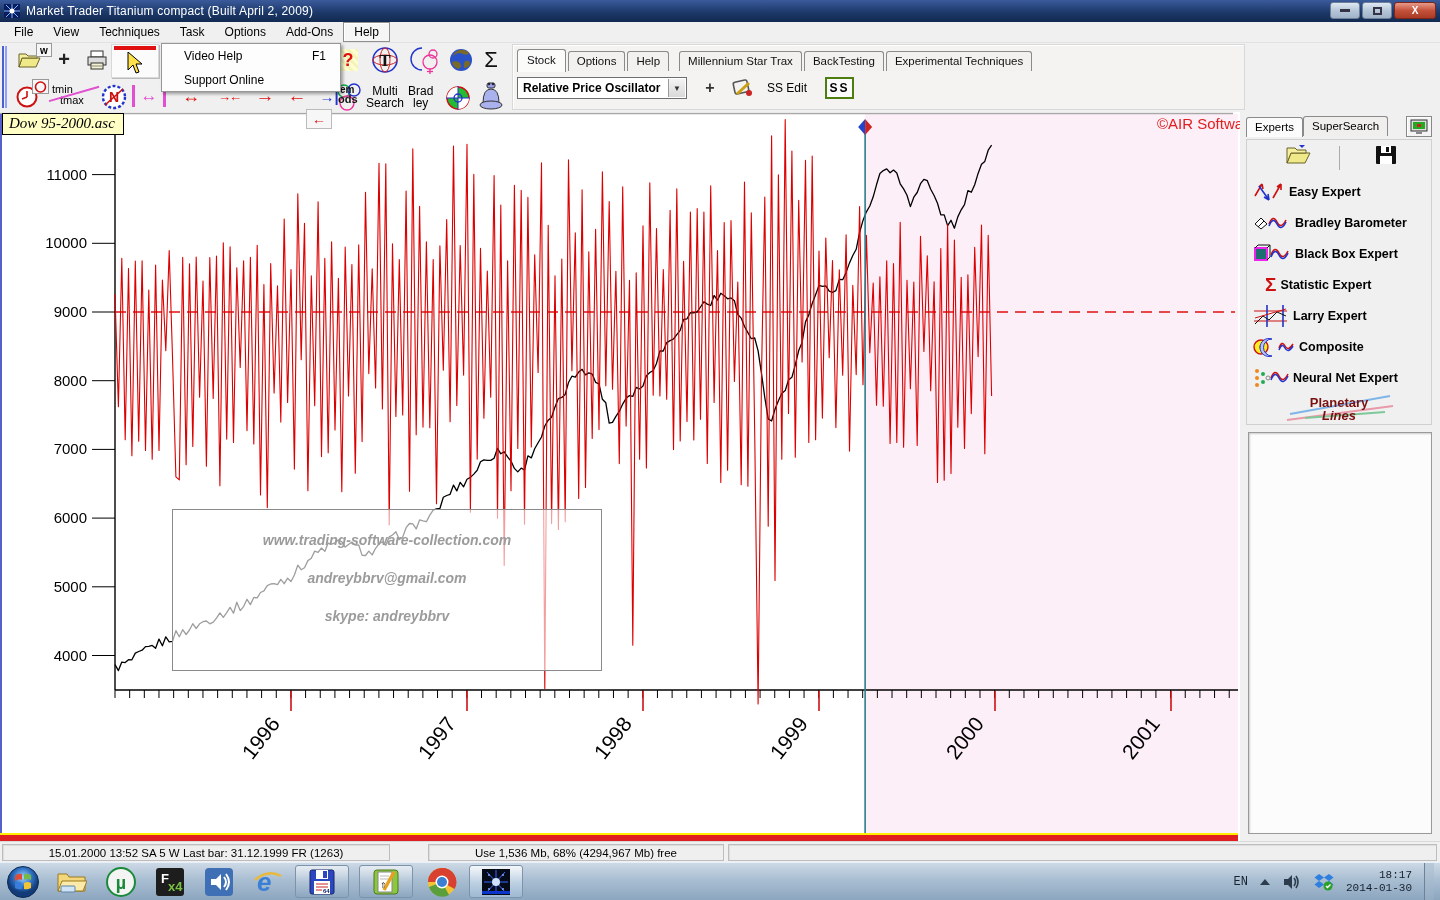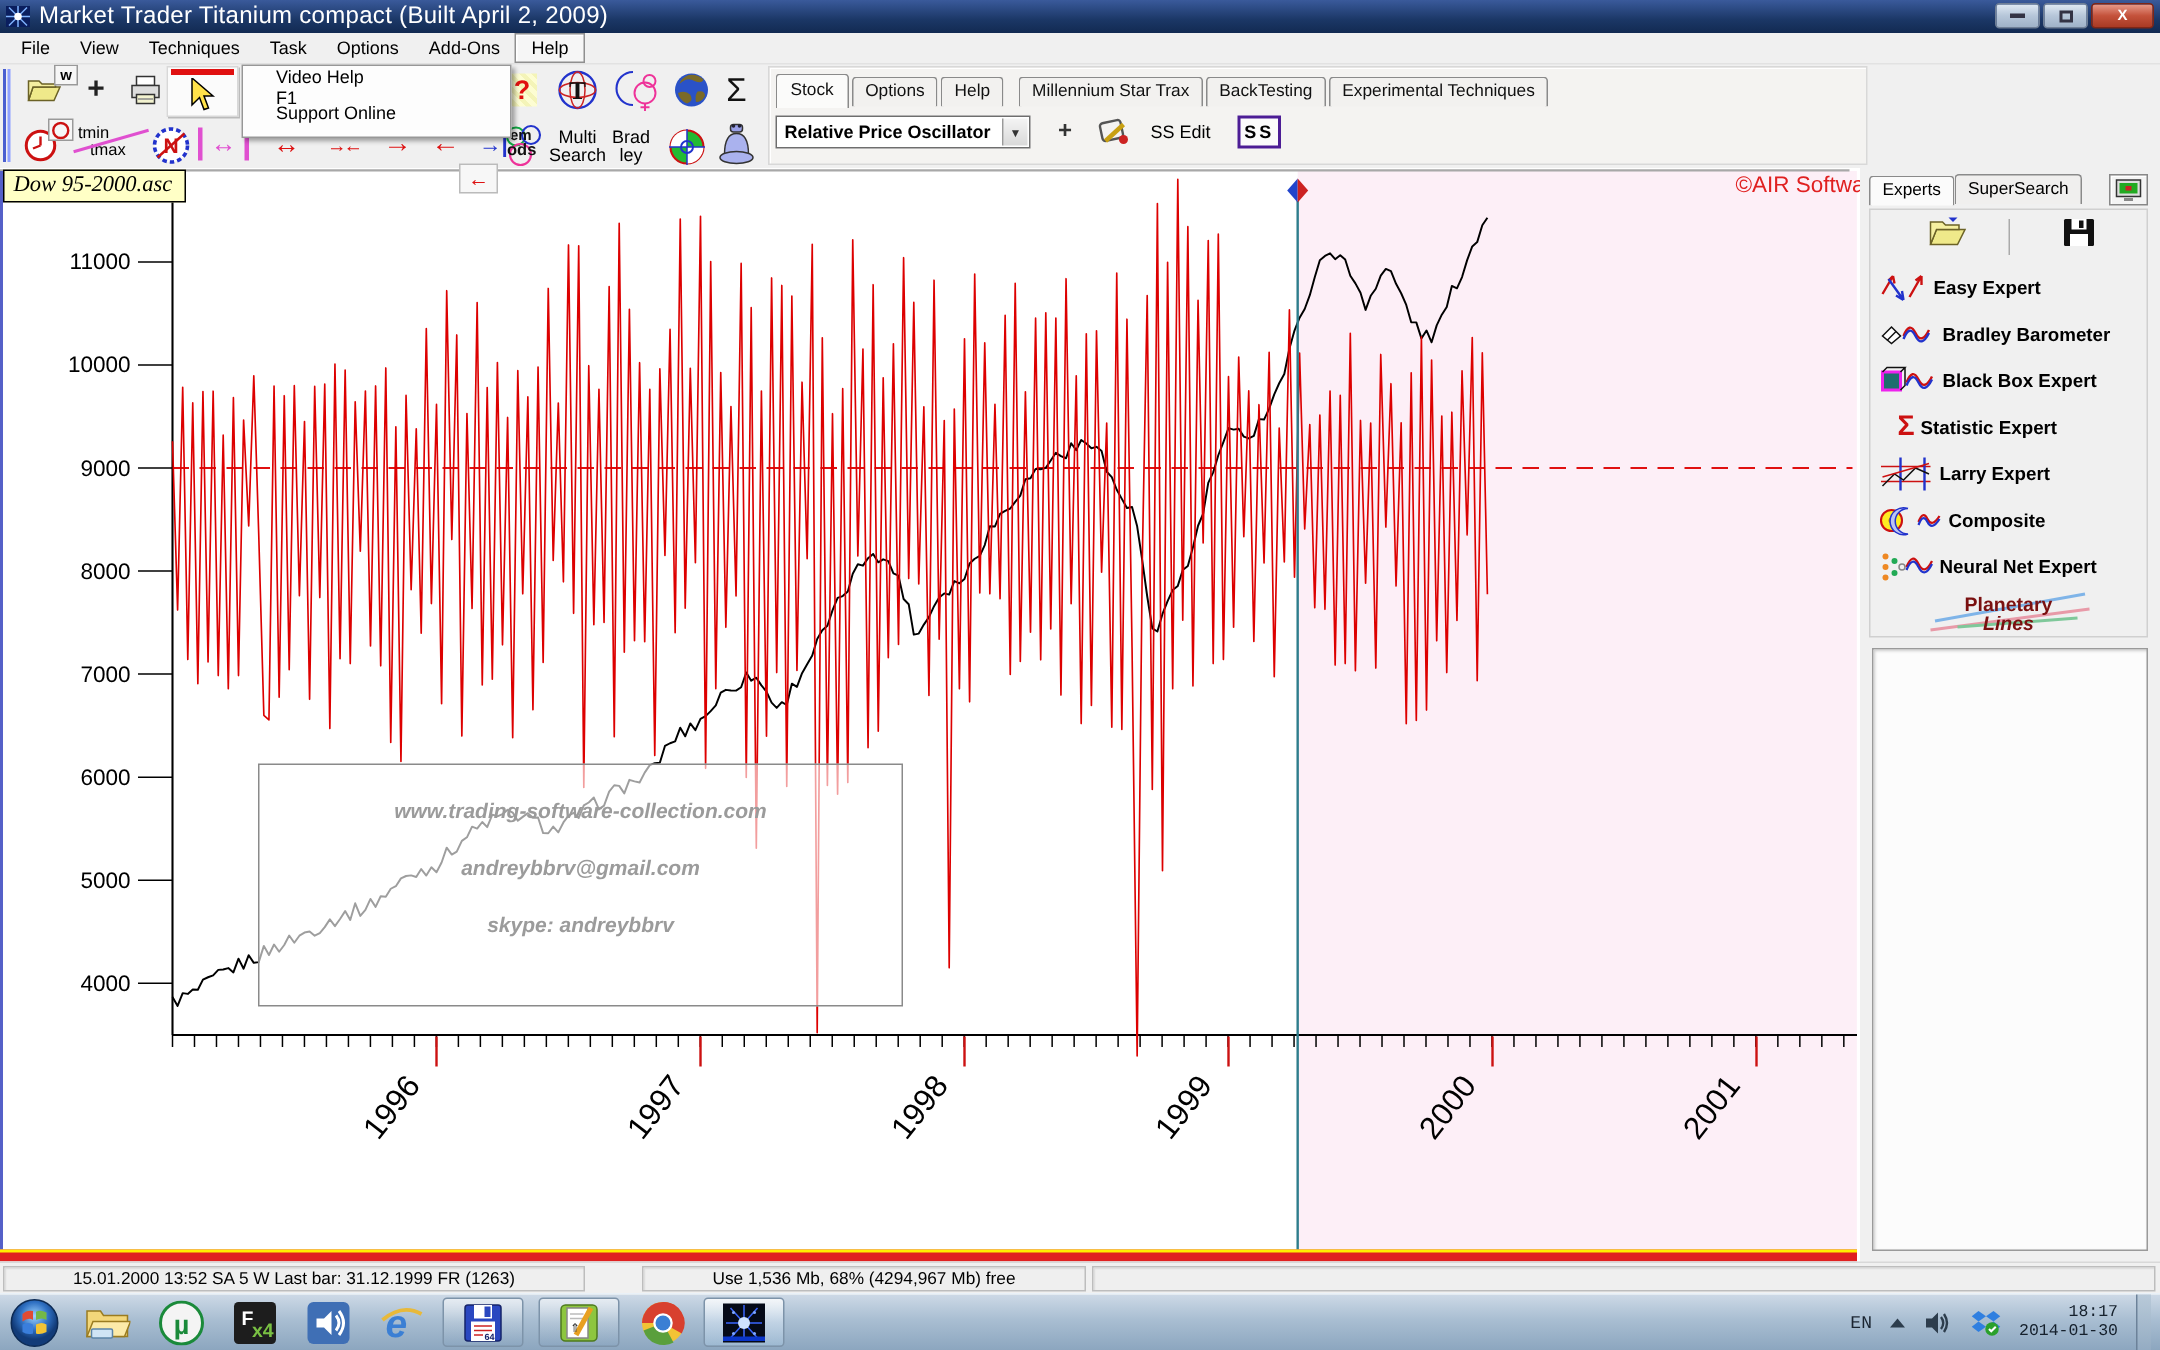--- a/index.html
+++ b/index.html
@@ -3,39 +3,39 @@
 <meta charset="utf-8">
 <style>
   * { margin:0; padding:0; box-sizing:border-box; }
   html,body { width:1440px; height:900px; overflow:hidden; }
   body { font-family:"Liberation Sans", sans-serif; background:#f0f0f0; position:relative; font-size:12px; }
 
   
   .titlebar { position:absolute; left:0; top:0; width:1440px; height:22px;
     background:linear-gradient(#3a5a9b,#1b3766 60%,#122a52); color:#fff; display:flex; align-items:center; z-index:30; }
   .titlebar .appicon { width:16px; height:14px; margin:0 6px 0 4px; }
-  .titlebar .title { font-size:16px; letter-spacing:.2px; }
+  .titlebar .title { font-size:12px; letter-spacing:.2px; }
   .winbtns { position:absolute; right:4px; top:2px; display:flex; gap:2px; }
   .winbtn { width:30px; height:17px; border:1px solid #6f7f96; border-radius:3px;
     background:linear-gradient(#dfe9f3,#b6c6d9 50%,#9fb2c8); display:flex; align-items:center; justify-content:center;
     color:#223; font-size:10px; font-weight:bold; }
   .winbtn.close { background:linear-gradient(#e89a8a,#c4523b 50%,#a93a24); border-color:#7e2617; color:#fff; width:42px; }
   .minbar { width:10px; height:3px; background:#334; }
   .restore-sq { width:9px; height:8px; border:2px solid #334; position:relative; }
 
   
   .menubar { position:absolute; left:0; top:22px; width:1440px; height:21px; background:#f0f0f0;
     display:flex; align-items:center; padding-left:4px; z-index:29; border-bottom:1px solid #e2e2e2; }
   .menu-item { padding:2px 10px; font-size:12px; color:#000; }
   .menu-item.open { border:1px solid #8f8f8f; background:#f6f6f6; box-shadow:inset 1px 1px 0 #fff; }
 
   
   .dropdown { position:absolute; left:161px; top:43px; width:180px; height:49px; background:#fdfdfd;
     border:1px solid #979797; box-shadow:2px 2px 3px rgba(0,0,0,.35); z-index:60; }
-  .dd-item { height:24px; display:flex; padding:0 14px 0 22px; font-size:12px; justify-content:space-between;flex-direction:column; }
+  .dd-item { height:24px; display:flex; align-items:center; padding:0 14px 0 22px; font-size:12px; justify-content:space-between; }
 
   
   .toolbar { position:absolute; left:0; top:43px; width:1440px; height:69px; background:#f0f0f0; z-index:20; }
   .grip { position:absolute; left:2px; top:3px; width:5px; height:62px;
     border-left:2px solid #4a5fd0; border-right:2px solid #8ea0ff; }
   .tbtn { position:absolute; display:flex; align-items:center; justify-content:center; }
   .glyph { font-weight:bold; }
   .cursor-btn { position:absolute; left:111px; top:1px; width:48px; height:34px; background:#fbfbfb;
     border:1px solid #d8d8d8; box-shadow:1px 1px 0 #bbb; }
   .cursor-btn .selbar { position:absolute; left:2px; top:1px; right:2px; height:4px; background:#e01010; }
@@ -49,21 +49,21 @@
     border:1px solid #d8d8d8; box-shadow:inset 1px 1px 0 #fff; }
   .tabstrip { position:absolute; left:4px; top:3px; height:23px; display:flex; align-items:flex-end; }
   .tab { border:1px solid #8a8a8a; border-bottom:none; border-radius:3px 3px 0 0; background:#f2f1ef;
     padding:3px 8px 4px 8px; font-size:11.5px; margin-right:2px; color:#111; }
   .tab.active { background:#fbfbfa; font-weight:normal; padding:4px 9px 6px 9px; position:relative; top:1px; }
   .combo-row { position:absolute; left:4px; top:30px; height:26px; display:flex; align-items:center; }
   .combobox { width:170px; height:22px; border:1px solid #6e6e6e; background:#fff; display:flex; align-items:center; position:relative; }
   .combobox .val { font-size:12px; font-weight:bold; padding-left:5px; }
   .combo-arrow { position:absolute; right:1px; top:1px; bottom:1px; width:17px;
     background:linear-gradient(#f4f4f4,#d9d9d9); border-left:1px solid #9a9a9a; display:flex; align-items:center; justify-content:center; font-size:8px; color:#333; }
-  .ss-btn { width:29px; height:22px; border:2px solid #4c1d95; background:#fbfbfb; color:#000;
+  .ss-btn { width:29px; height:22px; border:2px solid #4d7c0f; background:#fbfbfb; color:#000;
     font-weight:bold; font-size:12px; display:flex; align-items:center; justify-content:center; letter-spacing:2px; }
 
   
   .chartwin { position:absolute; left:0; top:112px; width:1245px; height:729px; background:#fff; z-index:0; }
   .chart-left-edge { position:absolute; left:0; top:114px; width:2px; height:719px; background:#5560c8; z-index:2; }
   .chart-bottom-border { position:absolute; left:0; top:833px; width:1238px; height:8px;
     background:#e02020; border-top:2px solid #ffee00; z-index:3; }
   .symbol-label { position:absolute; left:2px; top:113px; padding:1px 8px 2px 6px; background:#ffffc6;
     border:1px solid #000; font-family:"Liberation Serif", serif; font-style:italic; font-size:15px; z-index:4; }
   .air { position:absolute; left:1157px; top:115px; color:#e02020; font-size:15px; z-index:4; }

